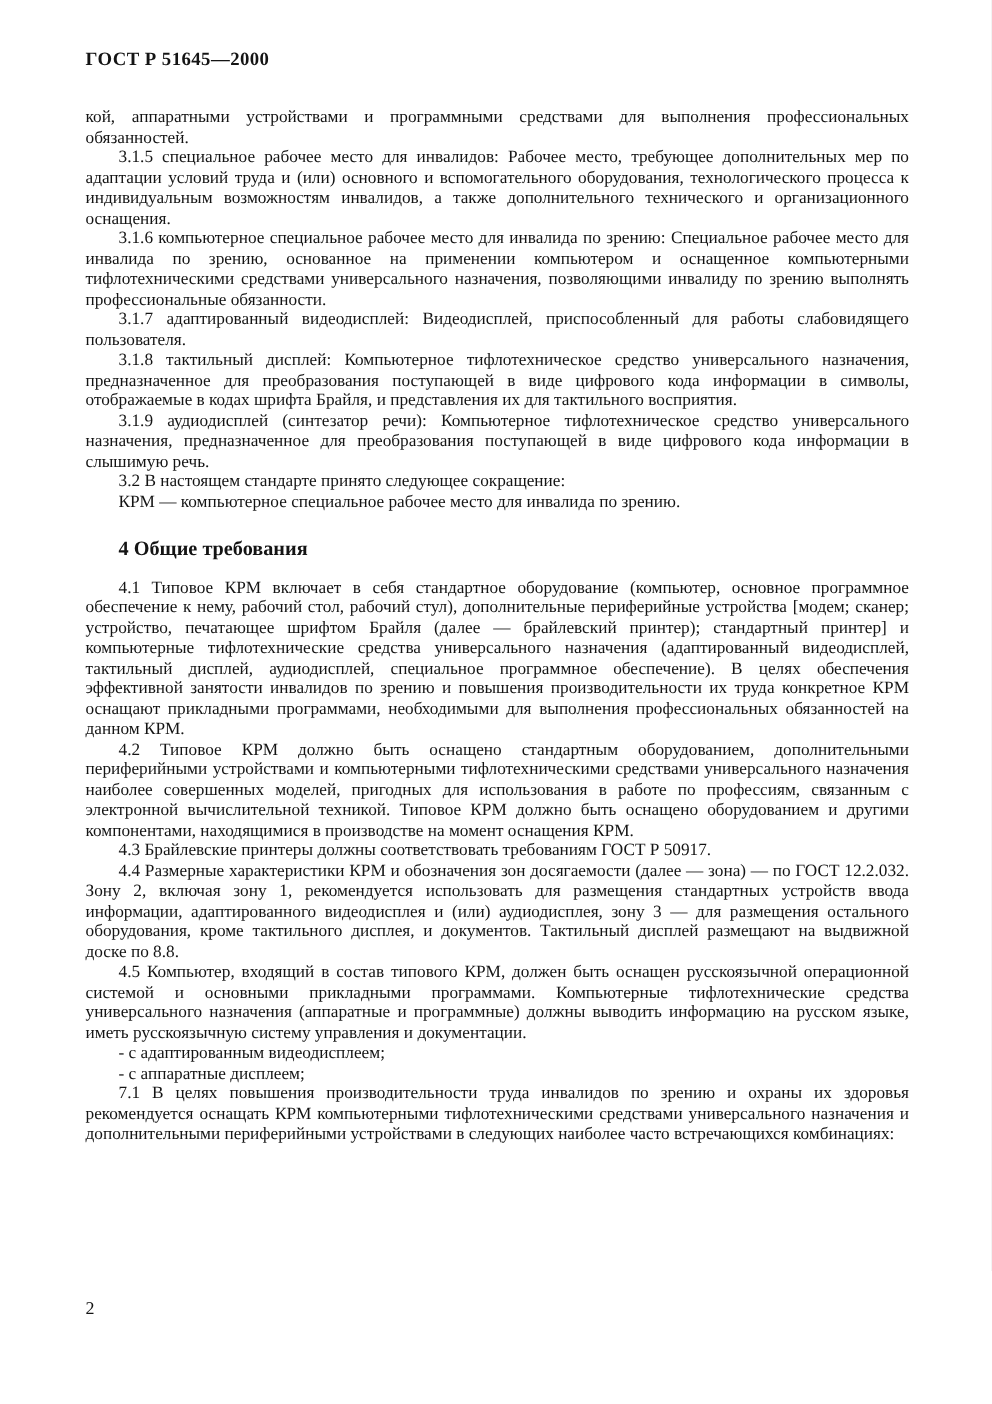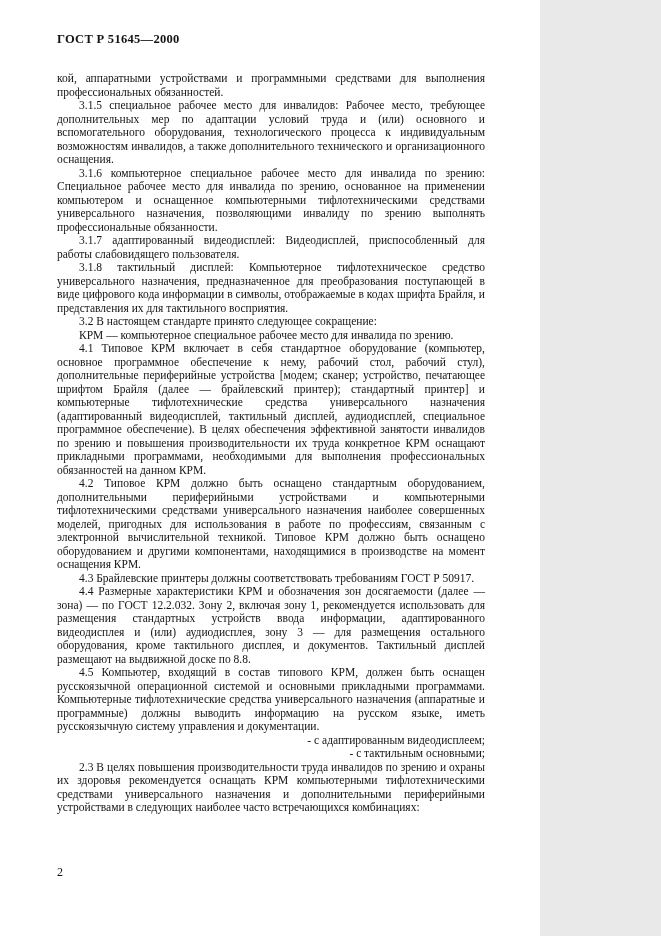--- a/index.html
+++ b/index.html
@@ -8,21 +8,21 @@
     background: #e9e9e9;
   }
   body {
     width: 661px;
     height: 936px;
     font-family: "Liberation Serif", serif;
     color: #141414;
   }
   .page {
     position: relative;
-    width: 540px;
+    width: 661px;
     height: 936px;
     background: #ffffff;
     box-sizing: border-box;
     padding: 32px 55px 0 57px;
     overflow: hidden;
   }
   .doc-header {
     font-weight: bold;
     font-size: 12.5px;
     letter-spacing: 0.3px;
@@ -35,21 +35,21 @@
     margin-top: 25px;
   }
   .content p {
     margin: 0;
     text-indent: 22px;
   }
   .content p.noindent {
     text-indent: 0;
   }
   .content p.li {
-    text-align: right;
+    text-align: left;
   }
   .content h2 {
     font-size: 13.5px;
     font-weight: bold;
     margin: 17px 0 13px 0;
     text-indent: 22px;
     text-align: left;
   }
   .content .b {
     font-weight: normal;
@@ -66,26 +66,28 @@
 
 <div class="page">
   <div class="doc-header">ГОСТ Р 51645—2000</div>
 
   <div class="content" id="content">
       <p class="noindent"><span>кой, аппаратными устройствами и программными средствами для выполнения профессиональных обязанностей.</span></p>
       <p><span class="b">3.1.5 специальное рабочее место для инвалидов:</span><span> Рабочее место, требующее дополнительных мер по адаптации условий труда и (или) основного и вспомогательного оборудования, технологического процесса к индивидуальным возможностям инвалидов, а также дополнительного технического и организационного оснащения.</span></p>
       <p><span class="b">3.1.6 компьютерное специальное рабочее место для инвалида по зрению:</span><span> Специальное рабочее место для инвалида по зрению, основанное на применении компьютером и оснащенное компьютерными тифлотехническими средствами универсального назначения, позволяющими инвалиду по зрению выполнять профессиональные обязанности.</span></p>
       <p><span class="b">3.1.7 адаптированный видеодисплей:</span><span> Видеодисплей, приспособленный для работы слабовидящего пользователя.</span></p>
       <p><span class="b">3.1.8 тактильный дисплей:</span><span> Компьютерное тифлотехническое средство универсального назначения, предназначенное для преобразования поступающей в виде цифрового кода информации в символы, отображаемые в кодах шрифта Брайля, и представления их для тактильного восприятия.</span></p>
+      <p><span class="b">3.1.9 аудиодисплей (синтезатор речи):</span><span> Компьютерное тифлотехническое средство универсального назначения, предназначенное для преобразования поступающей в виде цифрового кода информации в слышимую речь.</span></p>
       <p><span>3.2 В настоящем стандарте принято следующее сокращение:</span></p>
       <p><span>КРМ — компьютерное специальное рабочее место для инвалида по зрению.</span></p>
+      <h2><span>4 Общие требования</span></h2>
       <p><span>4.1 Типовое КРМ включает в себя стандартное оборудование (компьютер, основное программное обеспечение к нему, рабочий стол, рабочий стул), дополнительные периферийные устройства [модем; сканер; устройство, печатающее шрифтом Брайля (далее — брайлевский принтер); стандартный принтер] и компьютерные тифлотехнические средства универсального назначения (адаптированный видеодисплей, тактильный дисплей, аудиодисплей, специальное программное обеспечение). В целях обеспечения эффективной занятости инвалидов по зрению и повышения производительности их труда конкретное КРМ оснащают прикладными программами, необходимыми для выполнения профессиональных обязанностей на данном КРМ.</span></p>
       <p><span>4.2 Типовое КРМ должно быть оснащено стандартным оборудованием, дополнительными периферийными устройствами и компьютерными тифлотехническими средствами универсального назначения наиболее совершенных моделей, пригодных для использования в работе по профессиям, связанным с электронной вычислительной техникой. Типовое КРМ должно быть оснащено оборудованием и другими компонентами, находящимися в производстве на момент оснащения КРМ.</span></p>
       <p><span>4.3 Брайлевские принтеры должны соответствовать требованиям ГОСТ Р 50917.</span></p>
       <p><span>4.4 Размерные характеристики КРМ и обозначения зон досягаемости (далее — зона) — по ГОСТ 12.2.032. Зону 2, включая зону 1, рекомендуется использовать для размещения стандартных устройств ввода информации, адаптированного видеодисплея и (или) аудиодисплея, зону 3 — для размещения остального оборудования, кроме тактильного дисплея, и документов. Тактильный дисплей размещают на выдвижной доске по 8.8.</span></p>
       <p><span>4.5 Компьютер, входящий в состав типового КРМ, должен быть оснащен русскоязычной операционной системой и основными прикладными программами. Компьютерные тифлотехнические средства универсального назначения (аппаратные и программные) должны выводить информацию на русском языке, иметь русскоязычную систему управления и документации.</span></p>
       <p class="li"><span>- с адаптированным видеодисплеем;</span></p>
-      <p class="li"><span>- с тактильным основными;</span></p>
-      <p><span>2.3 В целях повышения производительности труда инвалидов по зрению и охраны их здоровья рекомендуется оснащать КРМ компьютерными тифлотехническими средствами универсального назначения и дополнительными периферийными устройствами в следующих наиболее часто встречающихся комбинациях:</span></p>
+      <p class="li"><span>- с аппаратные дисплеем;</span></p>
+      <p><span>7.1 В целях повышения производительности труда инвалидов по зрению и охраны их здоровья рекомендуется оснащать КРМ компьютерными тифлотехническими средствами универсального назначения и дополнительными периферийными устройствами в следующих наиболее часто встречающихся комбинациях:</span></p>
     </div>
 
   <div class="page-number">2</div>
 </div>
 
 </body></html>

